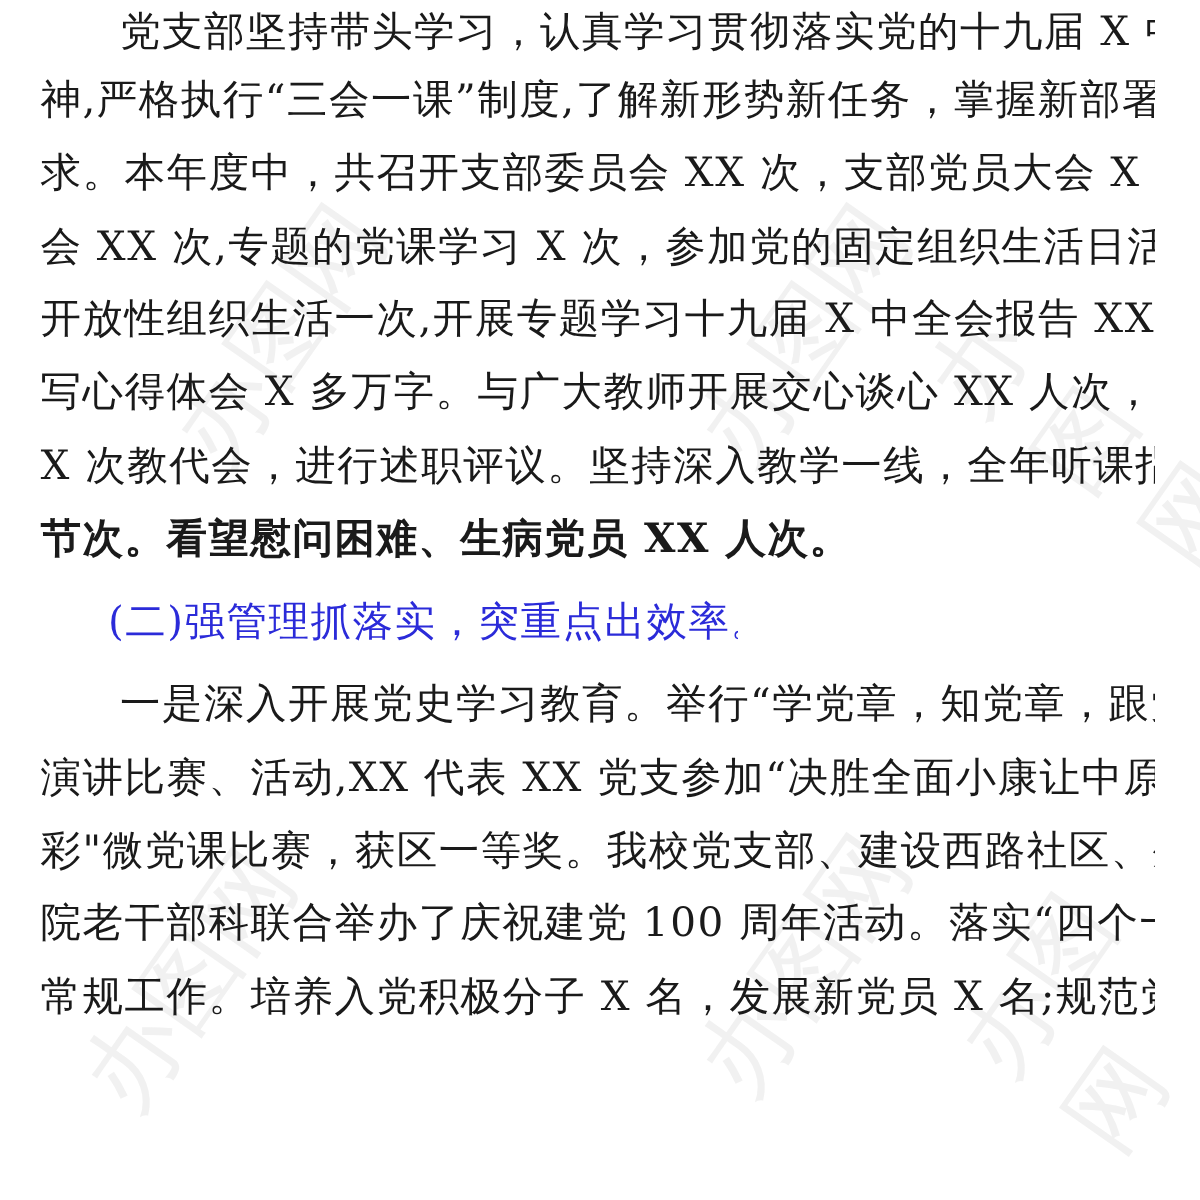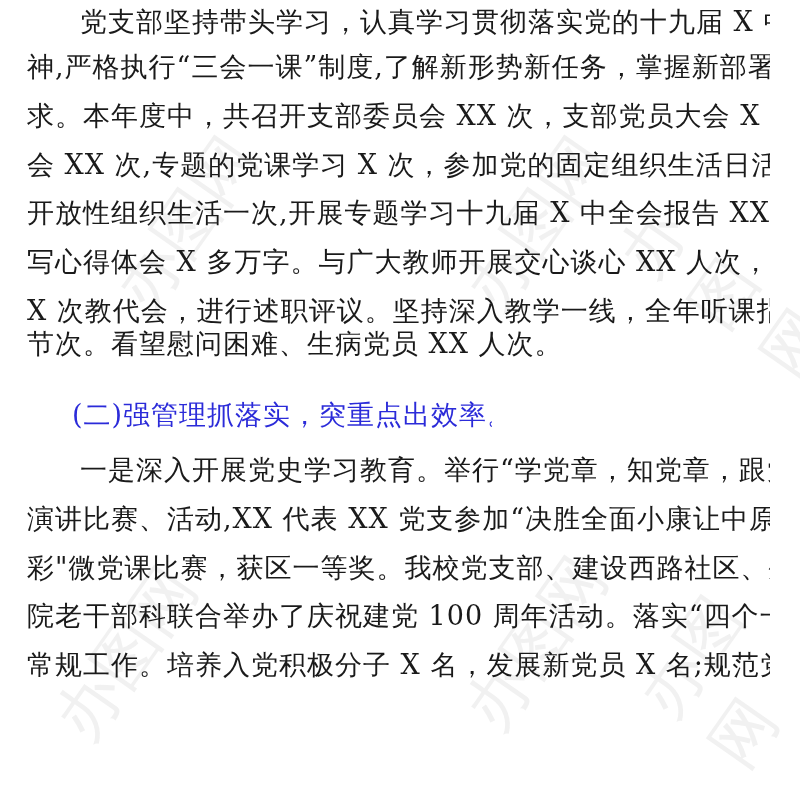--- a/index.html
+++ b/index.html
@@ -28,21 +28,21 @@
   <div class="watermark" style="left:660px;top:590px;">办图网</div>
 
   <div>
     <div class="line indent" style="top:2px;">党支部坚持带头学习，认真学习贯彻落实党的十九届 X 中全会精</div>
     <div class="line" style="top:47px;">神,严格执行“三会一课”制度,了解新形势新任务，掌握新部署新要</div>
     <div class="line" style="top:96px;">求。本年度中，共召开支部委员会 XX 次，支部党员大会 X 次党小组</div>
     <div class="line" style="top:145px;">会 XX 次,专题的党课学习 X 次，参加党的固定组织生活日活动 X 次，</div>
     <div class="line" style="top:193px;">开放性组织生活一次,开展专题学习十九届 X 中全会报告 XX 次,共撰</div>
     <div class="line" style="top:242px;">写心得体会 X 多万字。与广大教师开展交心谈心 XX 人次，每年召开</div>
     <div class="line" style="top:291px;">X 次教代会，进行述职评议。坚持深入教学一线，全年听课指导 XX</div>
-    <div class="line last" style="top:324px;">节次。看望慰问困难、生病党员 XX 人次。</div>
+    <div class="line last" style="top:340px;font-weight:bold;">节次。看望慰问困难、生病党员 XX 人次。</div>
   </div>
 
   <div class="line heading" style="top:395px;">(二)强管理抓落实，突重点出效率。</div>
 
   <div>
     <div class="line indent" style="top:450px;">一是深入开展党史学习教育。举行“学党章，知党章，跟党走"</div>
     <div class="line" style="top:499px;">演讲比赛、活动,XX 代表 XX 党支参加“决胜全面小康让中原更加出</div>
     <div class="line" style="top:548px;">彩"微党课比赛，获区一等奖。我校党支部、建设西路社区、外语学</div>
     <div class="line" style="top:596px;">院老干部科联合举办了庆祝建党 100 周年活动。落实“四个一”党建</div>
     <div class="line" style="top:645px;">常规工作。培养入党积极分子 X 名，发展新党员 X 名;规范党员党费</div>

